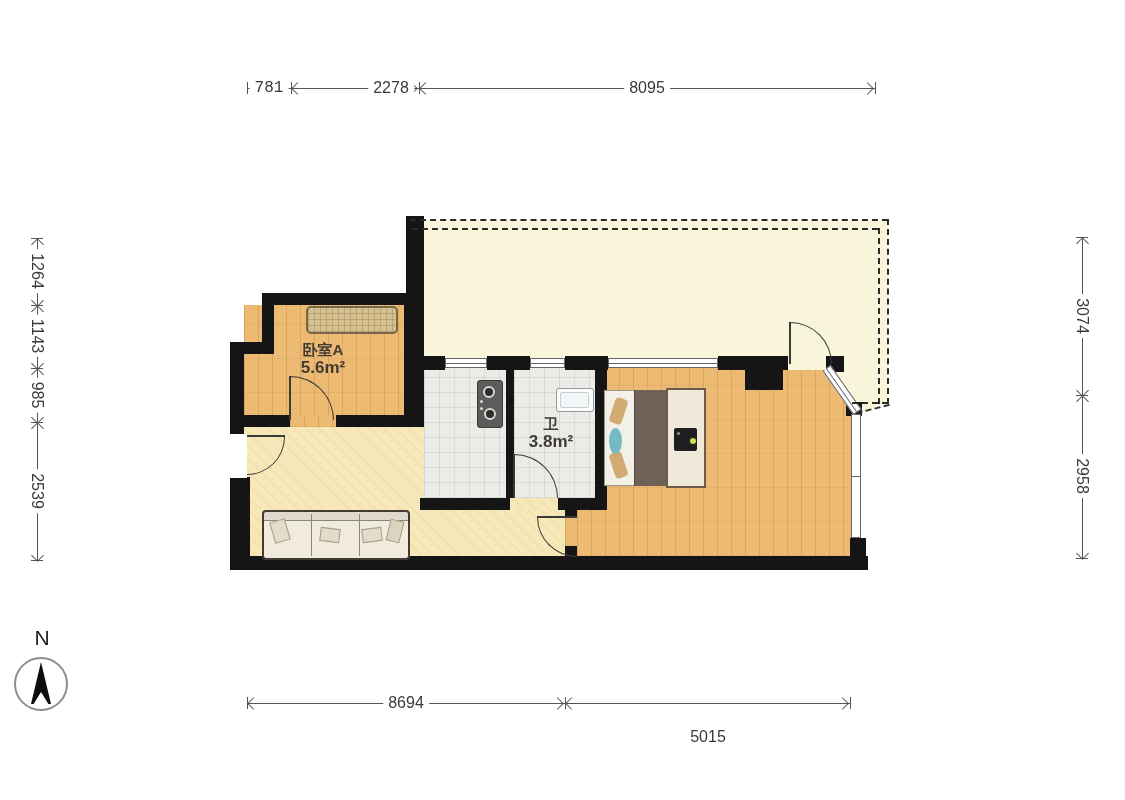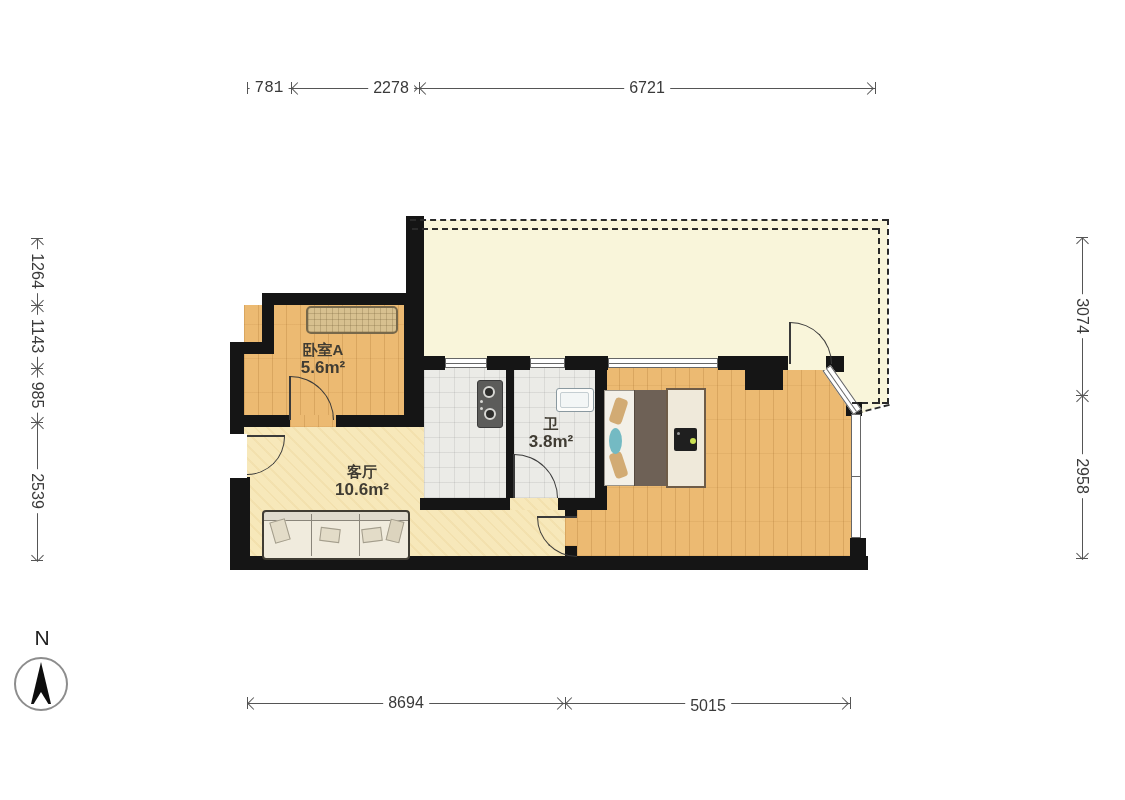--- a/index.html
+++ b/index.html
@@ -148,52 +148,48 @@
 
   <div class="abs" style="left:666px;top:388px;width:40px;height:100px;background:#efe9da;border:2px solid #6e5c48;"></div>
   <div class="abs" style="left:674px;top:428px;width:23px;height:23px;background:#1f1f1f;border-radius:2px;"></div>
   <div class="abs" style="left:690px;top:438px;width:6px;height:6px;background:#cbe153;border-radius:50%;"></div>
   <div class="abs" style="left:677px;top:432px;width:3px;height:3px;background:#999;border-radius:50%;"></div>
 
   <div class="abs room-label" style="left:273px;top:341px;">
     <span class="nm">卧室A</span>
     <span class="ar">5.6m²</span>
   </div>
-  <div class="abs room-label" style="left:312px;top:463px;">
-    <span class="nm">客厅</span>
-    <span class="ar">10.6m²</span>
-  </div>
   <div class="abs room-label" style="left:501px;top:415px;">
     <span class="nm">卫</span>
     <span class="ar">3.8m²</span>
   </div>
 
   <div class="abs dim-line-h" style="left:247px;top:88px;width:628px;"></div>
   <div class="abs tick-v" style="left:247px;top:82px;"></div>
   <div class="abs tick-v" style="left:291px;top:82px;"></div>
   <div class="abs tick-v" style="left:419px;top:82px;"></div>
   <div class="abs tick-v" style="left:875px;top:82px;"></div>
   <div class="abs chv chv-l" style="left:293px;top:84px;"></div>
   <div class="abs chv chv-r" style="left:407px;top:84px;"></div>
   <div class="abs chv chv-l" style="left:421px;top:84px;"></div>
   <div class="abs chv chv-r" style="left:863px;top:84px;"></div>
   <div class="abs hlab" style="left:269px;top:88px;font-family:Liberation Mono, monospace;">781</div>
   <div class="abs hlab" style="left:355px;top:88px;margin-left:36px;">2278</div>
-  <div class="abs hlab" style="left:647px;top:88px;">6721</div>
+  <div class="abs hlab" style="left:647px;top:88px;">8095</div>
 
   <div class="abs dim-line-h" style="left:247px;top:703px;width:603px;"></div>
   <div class="abs tick-v" style="left:247px;top:697px;"></div>
   <div class="abs tick-v" style="left:565px;top:697px;"></div>
   <div class="abs tick-v" style="left:850px;top:697px;"></div>
   <div class="abs chv chv-l" style="left:249px;top:699px;"></div>
   <div class="abs chv chv-r" style="left:553px;top:699px;"></div>
   <div class="abs chv chv-l" style="left:567px;top:699px;"></div>
   <div class="abs chv chv-r" style="left:838px;top:699px;"></div>
   <div class="abs hlab" style="left:406px;top:703px;">8694</div>
-  <div class="abs hlab" style="left:708px;top:706px;">5015</div>
+  <div class="abs hlab" style="left:708px;top:737px;">5015</div>
 
   <div class="abs dim-line-v" style="left:37px;top:238px;height:322px;"></div>
   <div class="abs tick-h" style="left:31px;top:238px;"></div>
   <div class="abs tick-h" style="left:31px;top:305px;"></div>
   <div class="abs tick-h" style="left:31px;top:368px;"></div>
   <div class="abs tick-h" style="left:31px;top:422px;"></div>
   <div class="abs tick-h" style="left:31px;top:560px;"></div>
   <div class="abs chv chv-u" style="left:33px;top:240px;"></div>
   <div class="abs chv chv-d" style="left:33px;top:296px;"></div>
   <div class="abs chv chv-u" style="left:33px;top:307px;"></div>

